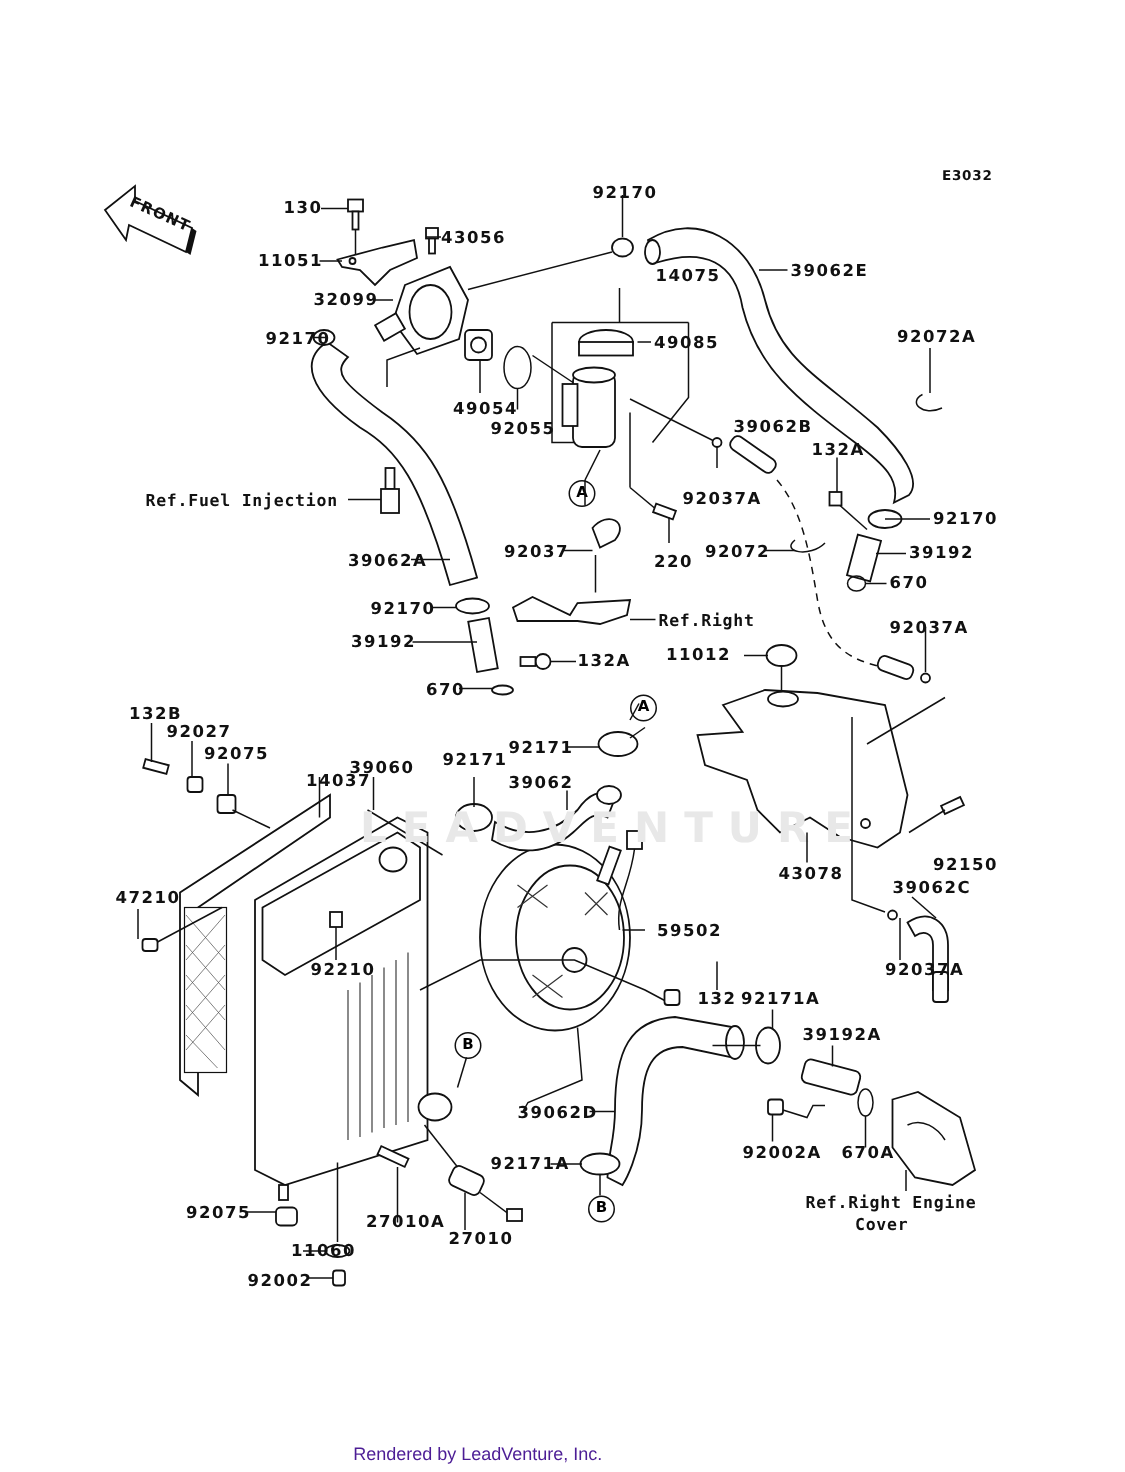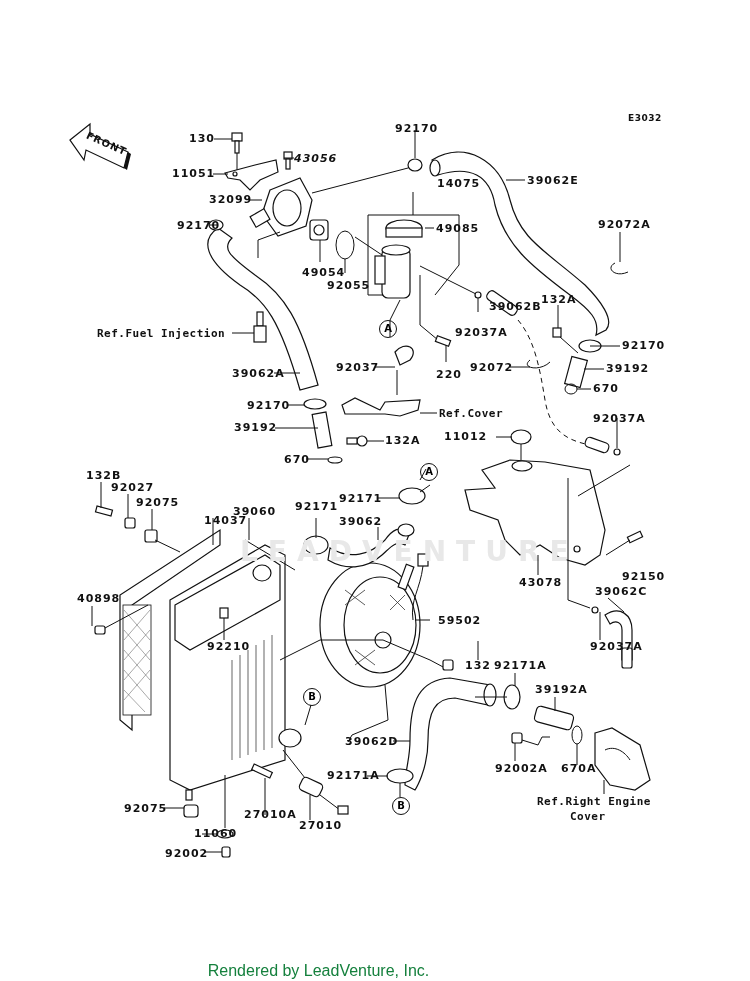--- a/index.html
+++ b/index.html
@@ -4,21 +4,21 @@
 <style>
   html, body { margin: 0; padding: 0; background: #ffffff; }
   body { width: 750px; height: 981px; position: relative; overflow: hidden;
          font-family: "DejaVu Sans Mono", "Liberation Mono", monospace; }
   #diagram { position: absolute; left: 0; top: 0; width: 750px; height: 981px; }
   .lbl { position: absolute; font-family: "DejaVu Sans", "Liberation Sans", sans-serif;
          font-weight: bold; font-size: 11px; color: #111; letter-spacing: 1px; white-space: nowrap; line-height: 13px; }
   .ref { font-family: "DejaVu Sans Mono", "Liberation Mono", monospace; font-weight: bold; font-size: 11px; letter-spacing: 0.5px; }
   .code { font-size: 9px; letter-spacing: 0.5px; }
   .footer { position: absolute; left: 0; width: 637px; top: 962px; text-align: center;
-            font-family: "Liberation Sans", "DejaVu Sans", sans-serif; font-size: 16px; color: #15803d; }
+            font-family: "Liberation Sans", "DejaVu Sans", sans-serif; font-size: 12px; color: #4c1d95; }
   .watermark { position: absolute; left: 240px; top: 535px; font-family: "DejaVu Sans", sans-serif;
                font-size: 28px; letter-spacing: 10px; color: #e8e8e8; font-weight: bold; }
   .callout { position: absolute; width: 16px; height: 16px; border: 1.2px solid #111; border-radius: 50%;
              background: #fff; font-family: "DejaVu Sans", sans-serif; font-size: 10px; font-weight: bold;
              text-align: center; line-height: 16px; }
   svg .ln { stroke: #111; stroke-width: 1; fill: none; }
   svg .pt { stroke: #111; stroke-width: 1.2; fill: #fff; }
   svg .dash { stroke: #111; stroke-width: 1; fill: none; stroke-dasharray: 5 4; }
 </style>
 </head>
@@ -315,31 +315,31 @@
 <div class="lbl code" style="left:628px; top:112px;">E3032</div>
 <div class="lbl" style="left:85px; top:137px; transform:rotate(24deg); font-size:10px;">FRONT</div>
 
 <div class="callout" style="left:379px; top:320px;">A</div>
 <div class="callout" style="left:420px; top:463px;">A</div>
 <div class="callout" style="left:303px; top:688px;">B</div>
 <div class="callout" style="left:392px; top:797px;">B</div>
 
 <div class="lbl" style="left:189px; top:132px;">130</div>
 <div class="lbl" style="left:172px; top:167px;">11051</div>
-<div class="lbl" style="left:294px; top:152px;font-style:italic;">43056</div>
+<div class="lbl" style="left:294px; top:152px;">43056</div>
 <div class="lbl" style="left:209px; top:193px;">32099</div>
 <div class="lbl" style="left:177px; top:219px;">92170</div>
 <div class="lbl" style="left:395px; top:122px;">92170</div>
 <div class="lbl" style="left:527px; top:174px;">39062E</div>
 <div class="lbl" style="left:437px; top:177px;">14075</div>
 <div class="lbl" style="left:436px; top:222px;">49085</div>
 <div class="lbl" style="left:598px; top:218px;">92072A</div>
 <div class="lbl" style="left:302px; top:266px;">49054</div>
 <div class="lbl" style="left:327px; top:279px;">92055</div>
-<div class="lbl" style="left:489px; top:278px;margin-top:22px;">39062B</div>
+<div class="lbl" style="left:489px; top:278px;">39062B</div>
 <div class="lbl" style="left:541px; top:293px;">132A</div>
 <div class="lbl" style="left:455px; top:326px;">92037A</div>
 <div class="lbl" style="left:622px; top:339px;">92170</div>
 <div class="lbl" style="left:606px; top:362px;">39192</div>
 <div class="lbl" style="left:593px; top:382px;">670</div>
 <div class="lbl" style="left:232px; top:367px;">39062A</div>
 <div class="lbl" style="left:336px; top:361px;">92037</div>
 <div class="lbl" style="left:436px; top:368px;">220</div>
 <div class="lbl" style="left:470px; top:361px;">92072</div>
 <div class="lbl" style="left:593px; top:412px;">92037A</div>
@@ -352,39 +352,39 @@
 <div class="lbl" style="left:111px; top:481px;">92027</div>
 <div class="lbl" style="left:136px; top:496px;">92075</div>
 <div class="lbl" style="left:204px; top:514px;">14037</div>
 <div class="lbl" style="left:233px; top:505px;">39060</div>
 <div class="lbl" style="left:295px; top:500px;">92171</div>
 <div class="lbl" style="left:339px; top:492px;">92171</div>
 <div class="lbl" style="left:339px; top:515px;">39062</div>
 <div class="lbl" style="left:519px; top:576px;">43078</div>
 <div class="lbl" style="left:622px; top:570px;text-align:center;">92150</div>
 <div class="lbl" style="left:595px; top:585px;">39062C</div>
-<div class="lbl" style="left:77px; top:592px;">40898</div>
+<div class="lbl" style="left:77px; top:592px;">47210</div>
 <div class="lbl" style="left:207px; top:640px;">92210</div>
 <div class="lbl" style="left:438px; top:614px;">59502</div>
 <div class="lbl" style="left:590px; top:640px;">92037A</div>
 <div class="lbl" style="left:465px; top:629px;margin-top:30px;">132</div>
 <div class="lbl" style="left:494px; top:659px;">92171A</div>
 <div class="lbl" style="left:535px; top:683px;">39192A</div>
 <div class="lbl" style="left:345px; top:735px;">39062D</div>
 <div class="lbl" style="left:495px; top:762px;">92002A</div>
 <div class="lbl" style="left:561px; top:762px;">670A</div>
 <div class="lbl" style="left:327px; top:769px;">92171A</div>
 <div class="lbl" style="left:124px; top:802px;">92075</div>
 <div class="lbl" style="left:244px; top:808px;">27010A</div>
 <div class="lbl" style="left:299px; top:819px;">27010</div>
 <div class="lbl" style="left:162px; top:827px;margin-left:32px;">11060</div>
 <div class="lbl" style="left:165px; top:847px;">92002</div>
 
 <div class="lbl ref" style="left:97px; top:327px;">Ref.Fuel Injection</div>
-<div class="lbl ref" style="left:439px; top:407px;">Ref.Cover</div>
+<div class="lbl ref" style="left:439px; top:407px;">Ref.Right</div>
 <div class="lbl ref" style="left:537px; top:795px;">Ref.Right Engine</div>
 <div class="lbl ref" style="left:570px; top:810px;">Cover</div>
 
 <svg style="position:absolute; left:0; top:0; width:750px; height:981px; pointer-events:none;">
   <g stroke="#111" stroke-width="1" fill="none">
     <line x1="214" y1="139" x2="232" y2="139"></line>
     <line x1="213" y1="174" x2="228" y2="174"></line>
     <line x1="284" y1="158" x2="294" y2="158"></line>
     <line x1="250" y1="200" x2="262" y2="200"></line>
     <line x1="218" y1="225" x2="209" y2="225"></line>

